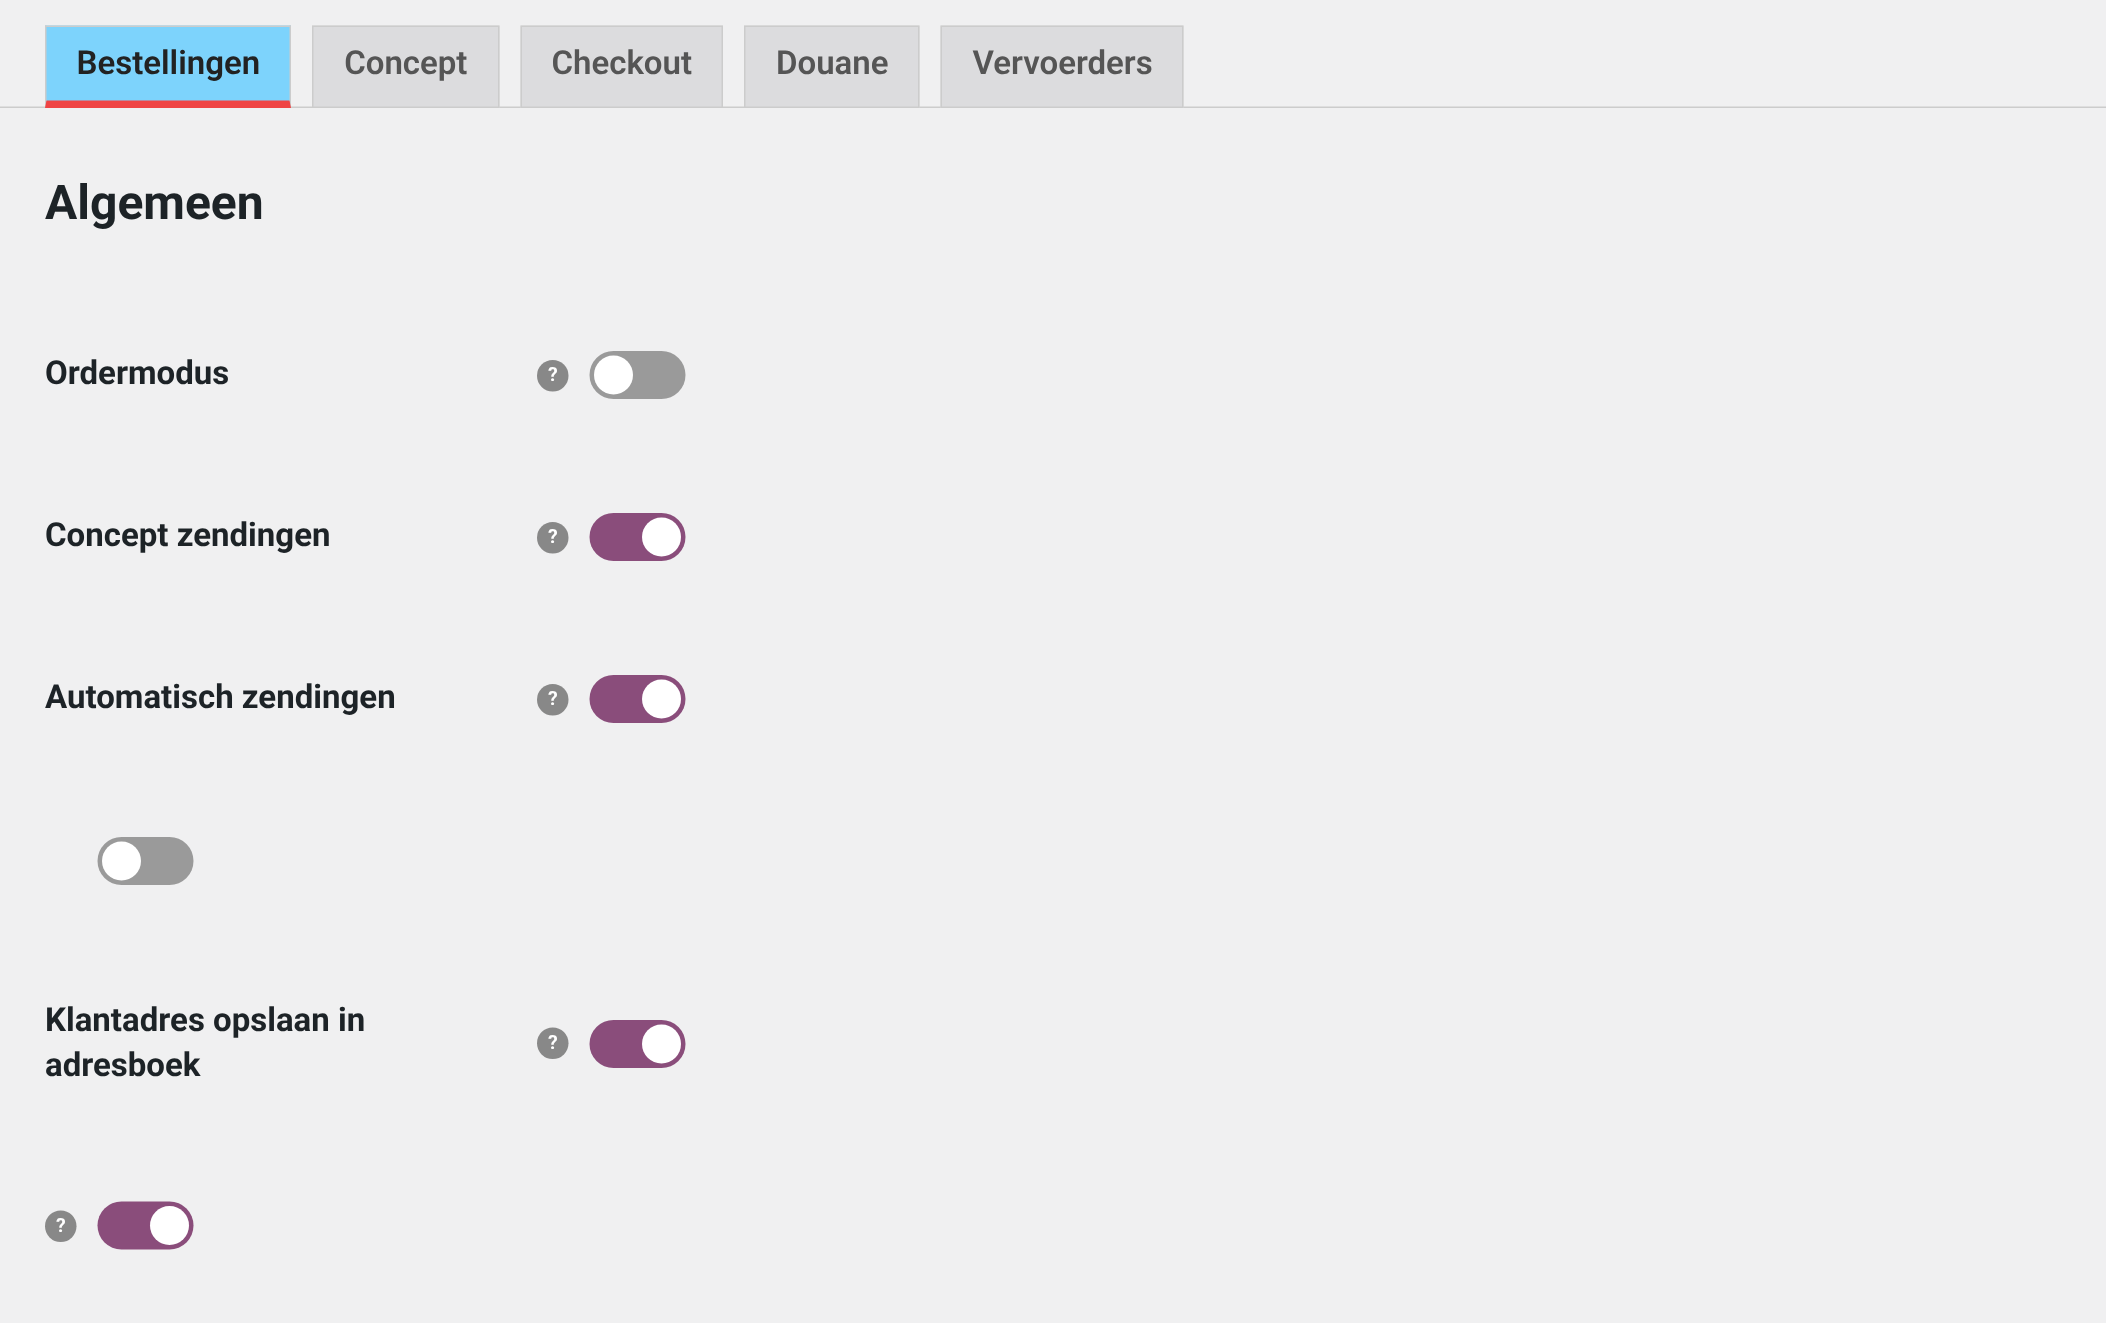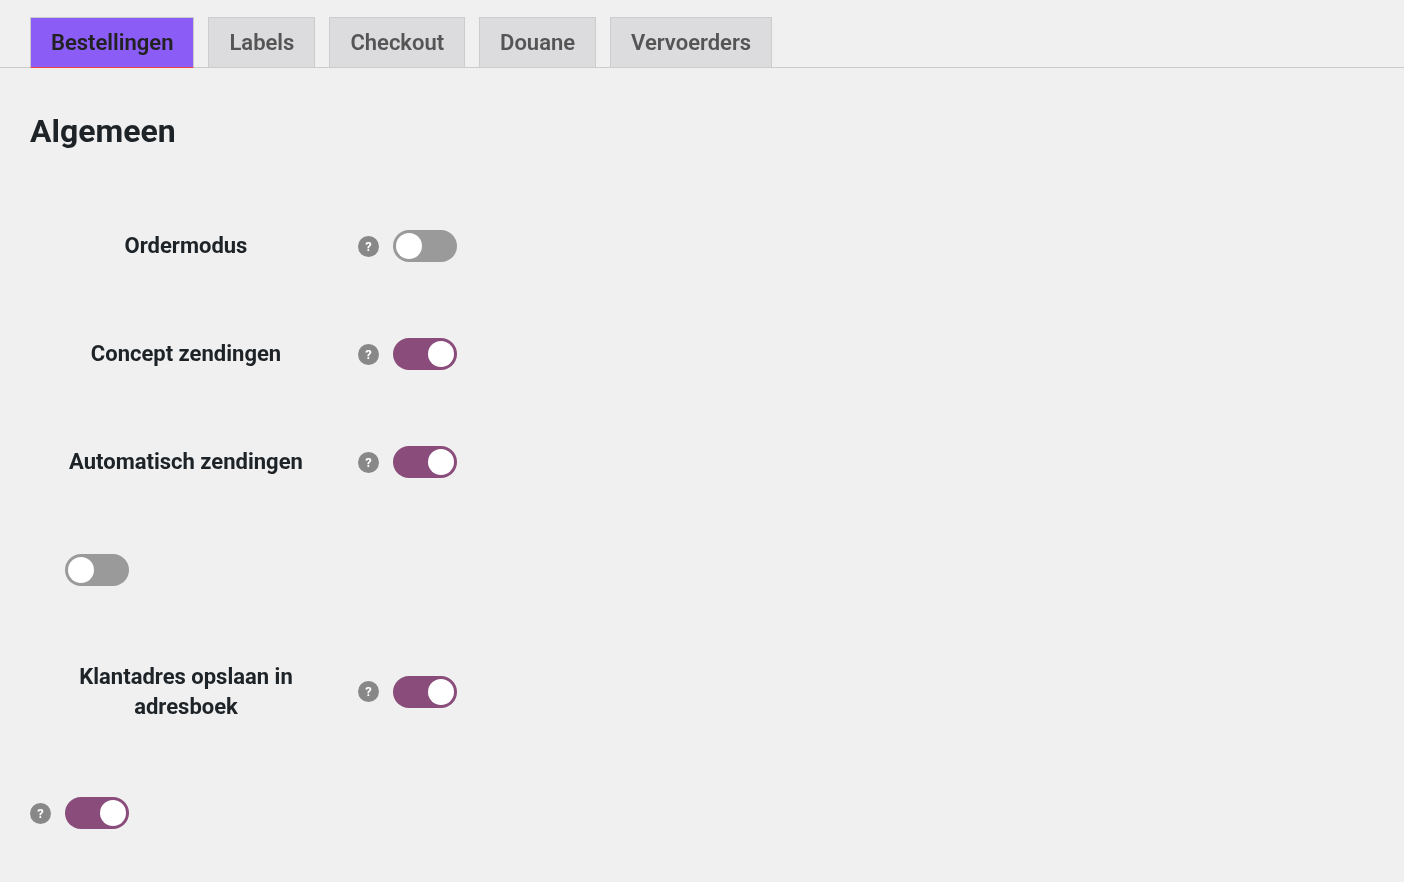--- a/index.html
+++ b/index.html
@@ -27,23 +27,23 @@
       font-weight: 600;
       color: #555;
       background: #dcdcde;
       border: 1px solid #ccc;
       margin-right: 14px;
       cursor: pointer;
       position: relative;
       bottom: -1px;
     }
     .tab.active {
-      background: #8b5cf6;
+      background: #7dd3fc;
       color: #222;
-      border-bottom: 1px solid #ef4444;
+      border-bottom: 5px solid #ef4444;
     }
     .content {
       padding: 44px 30px 20px 30px;
     }
     .section-title {
       font-size: 32px;
       font-weight: 700;
       color: #1d2327;
       margin-bottom: 80px;
     }
@@ -52,21 +52,20 @@
       align-items: center;
       margin-bottom: 76px;
     }
     .setting-label {
       width: 328px;
       font-size: 22px;
       font-weight: 700;
       color: #1d2327;
       line-height: 1.35;
       padding-right: 16px;
-      text-align: center;
     }
     .setting-control {
       display: flex;
       align-items: center;
       gap: 14px;
     }
     .help-icon {
       width: 21px;
       height: 21px;
       border-radius: 50%;
@@ -111,21 +110,21 @@
     }
     .toggle.on .toggle-knob {
       left: 35px;
     }
   </style>
 </head>
 <body>
 
 <div class="tabs-wrapper">
   <div class="tab active">Bestellingen</div>
-  <div class="tab">Labels</div>
+  <div class="tab">Concept</div>
   <div class="tab">Checkout</div>
   <div class="tab">Douane</div>
   <div class="tab">Vervoerders</div>
 </div>
 
 <div class="content">
   <h2 class="section-title">Algemeen</h2>
 
   <div class="setting-row">
     <div class="setting-label">Ordermodus</div>

